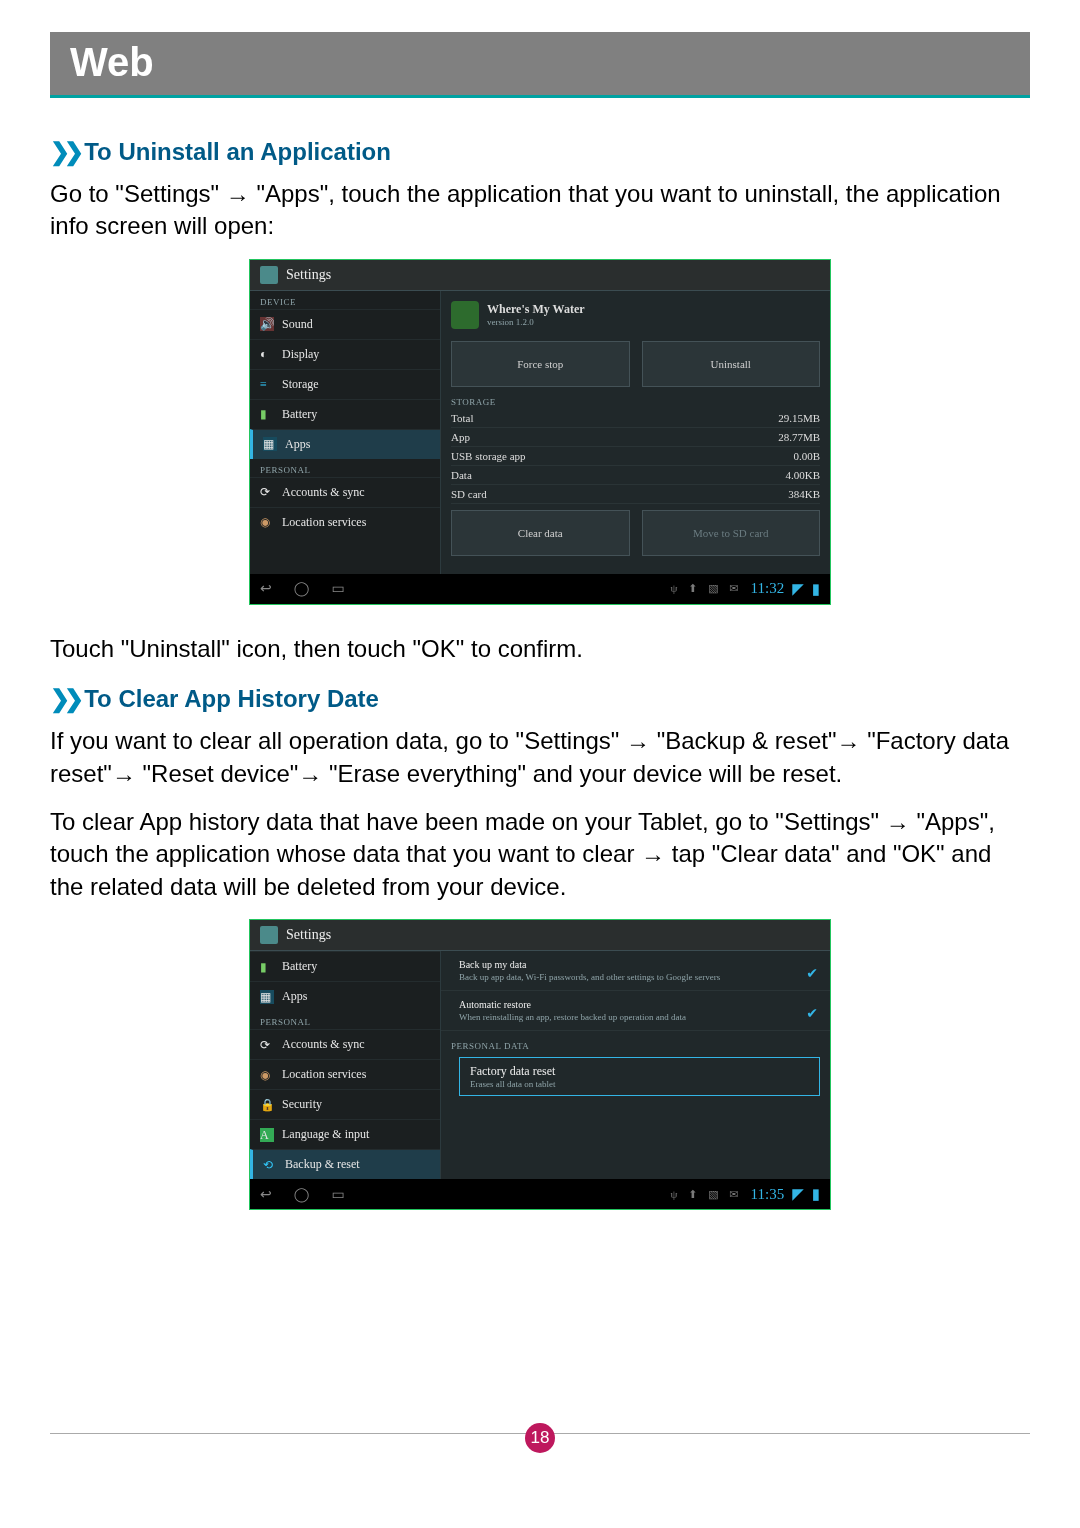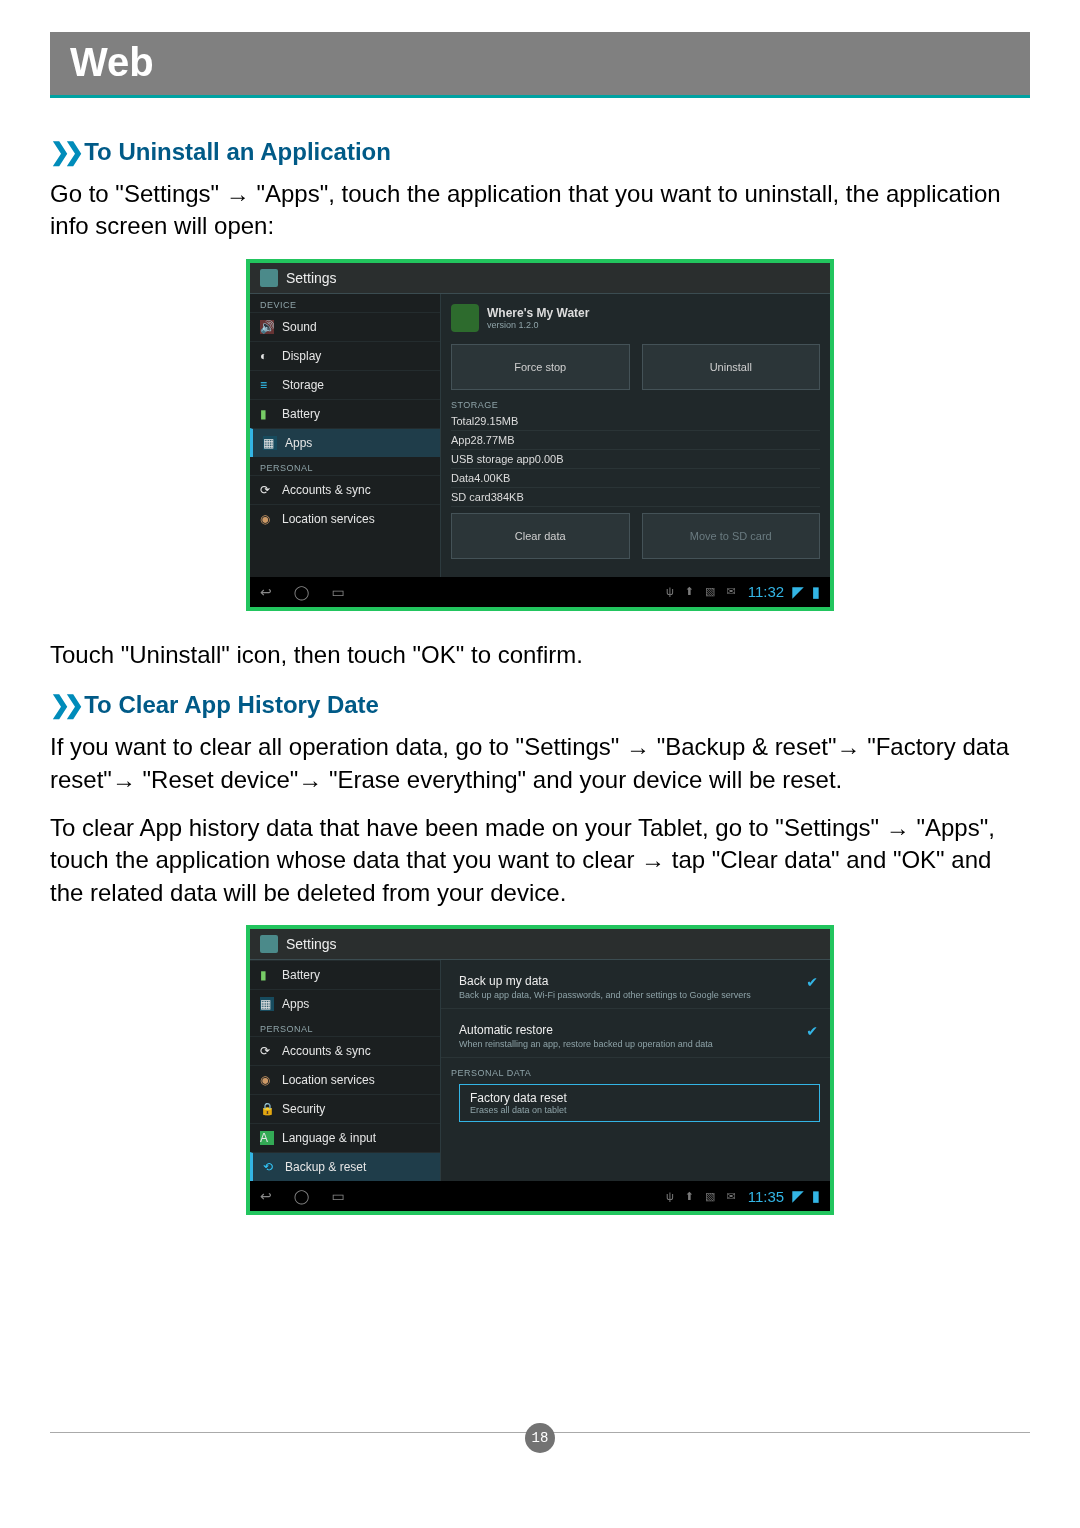--- a/index.html
+++ b/index.html
@@ -43,22 +43,22 @@
   .body-text {
     font-size: 24px;
     line-height: 1.35;
     margin: 0 0 16px 0;
   }
   
   .shot {
     width: 580px;
     margin: 6px auto 28px auto;
     background: #6d28d9;
-    border: 4px solid #22c55e;
-    font-family: Liberation Sans, sans-serif;
+    border: 1px solid #22c55e;
+    font-family: Liberation Serif, serif;
     color: #ddd;
     font-size: 11px;
   }
   .shot-header {
     display: flex;
     align-items: center;
     gap: 8px;
     background: #2a2e2e;
     padding: 6px 10px;
     border-bottom: 1px solid #3b4c51;
@@ -138,20 +138,21 @@
   }
   .abtn.dis { color: #6a7b80; }
   .rhead {
     color: #8ea3a8;
     font-size: 9px;
     margin: 4px 0 2px 0;
     letter-spacing: 0.5px;
   }
   .kv {
     display: flex;
+    justify-content: space-between;
     padding: 3px 0;
     border-bottom: 1px solid #2a3436;
     font-size: 11px;
   }
   .kv:last-child { border-bottom: none; }
   
   .navbar {
     height: 30px;
     background: #000;
     display: flex;
@@ -163,21 +164,21 @@
   }
   .navbar .sys-left { display:flex; gap:22px; color:#888; }
   .navbar .sys-right { display:flex; gap:8px; align-items:center; font-size: 15px; }
   .tiny-icons { color:#7a7a7a; letter-spacing:4px; font-size:11px; }
   
   .opt {
     padding: 8px 10px 8px 18px;
     border-bottom: 1px solid #2a3436;
     position: relative;
   }
-  .opt .ot { color: #eee; font-size: 12px; margin-top: 6px; }
+  .opt .ot { color: #eee; font-size: 10px; }
   .opt .od { color: #8ea3a8; font-size: 9px; margin-top:2px; }
   .opt.dis .ot, .opt.dis .od { color:#5d6b6f; }
   .chk {
     position: absolute; right: 12px; top: 14px;
     color: #33b5e5; font-size: 14px;
   }
   .framed {
     border: 1px solid #33b5e5;
     padding: 6px 10px;
   }
@@ -189,27 +190,26 @@
     bottom: 60px;
     border-top: 1px solid #aaa;
     text-align: center;
     padding-top: 10px;
   }
   .page-num {
     display: inline-block;
     width: 30px; height: 30px;
     line-height: 30px;
     border-radius: 50%;
-    background: #737373;
+    background: #be185d;
     color: #fff;
-    font-size: 14px;
+    font-size: 17px;
     margin-top: -25px;
     position: relative;
     top: -15px;
-    font-family: Liberation Mono, monospace;
   }
 </style>
 </head>
 <body>
 
 <div class="page">
   <div class="title-bar">Web</div>
 
   <div class="sub-heading">
     <span class="chev">❯❯</span>

